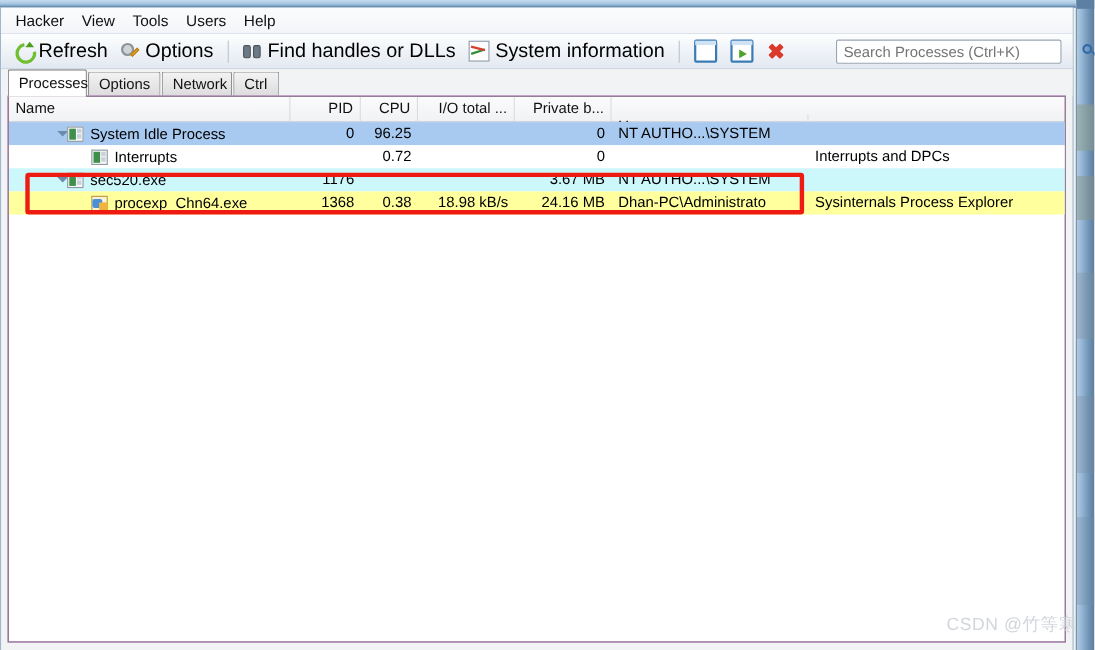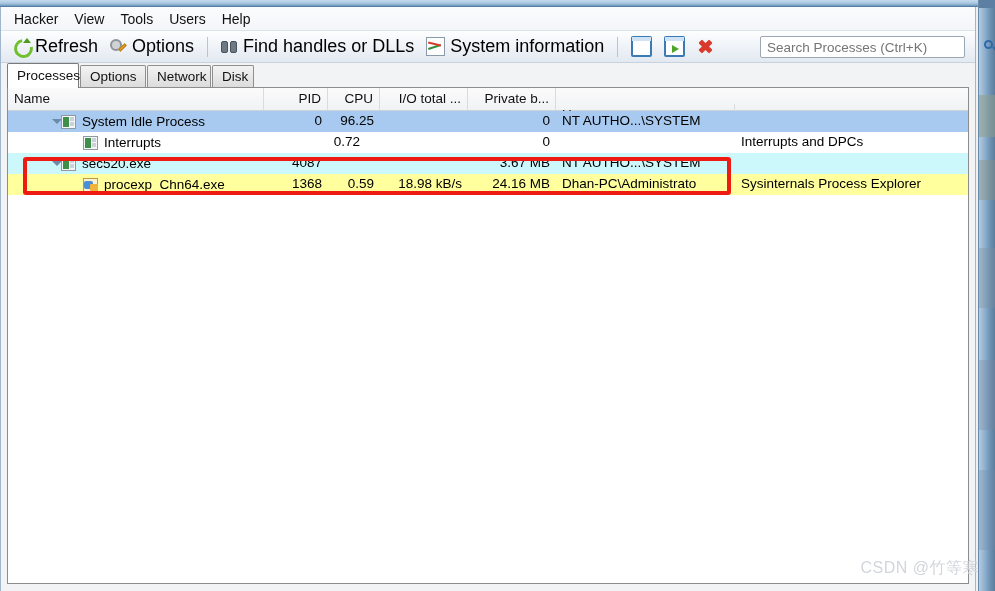--- a/index.html
+++ b/index.html
@@ -289,21 +289,21 @@
         <div class="search-wrap">
           <input class="search-input" type="text" placeholder="Search Processes (Ctrl+K)" style="">
           <span class="search-glyph"></span>
         </div>
       </div>
 
       <div class="tabstrip" id="tabstrip">
           <div class="tab active" style="left: 6px; width: 72px;">Processes</div>
           <div class="tab" style="left: 79px; width: 66px;">Options</div>
           <div class="tab" style="left: 146px; width: 64px;">Network</div>
-          <div class="tab" style="left: 211px; width: 42px;">Disk</div>
+          <div class="tab" style="left: 211px; width: 42px;">Ctrl</div>
         </div>
 
       <div class="listview">
         <div class="lv-header" id="lv-header">
             <div class="hcell" style="left: 0px; width: 256px;">Name</div>
             <div class="hcell num" style="left: 256px; width: 64px;">PID</div>
             <div class="hcell num" style="left: 320px; width: 52px;">CPU</div>
             <div class="hcell num" style="left: 372px; width: 88px;">I/O total ...</div>
             <div class="hcell num" style="left: 460px; width: 88px;">Private b...</div>
             <div class="hcell" style="left: 548px; width: 179px; margin-top: 16px;">User name</div>
@@ -327,51 +327,51 @@
             </div>
             <div class="row" style="top: 21px; background: rgb(255, 255, 255);">
               <div class="cell" style="left: 0px; width: 256px; padding: 0px;">
                 <div class="name-cell" style="padding-left: 28px;">
                   <span class="twisty"></span>
                   <span class="proc-ico"></span>
                   <span class="name-text">Interrupts</span>
                 </div>
               </div>
               <div class="cell num" style="left: 256px; width: 64px;"></div>
-              <div class="cell num" style="left: 306px; width: 52px;">0.72</div>
+              <div class="cell num" style="left: 320px; width: 52px;">0.72</div>
               <div class="cell num" style="left: 372px; width: 88px;"></div>
               <div class="cell num" style="left: 460px; width: 88px;">0</div>
               <div class="cell" style="left: 548px; width: 179px;"></div>
               <div class="cell" style="left: 727px; width: 225px;">Interrupts and DPCs</div>
             </div>
             <div class="row" style="top: 42px; background: rgb(204, 247, 251);">
               <div class="cell" style="left: 0px; width: 256px; padding: 0px;">
                 <div class="name-cell" style="padding-left: 6px;">
                   <span class="twisty open"></span>
                   <span class="proc-ico"></span>
                   <span class="name-text">sec520.exe</span>
                 </div>
               </div>
-              <div class="cell num" style="left: 256px; width: 64px;">4087</div>
+              <div class="cell num" style="left: 256px; width: 64px;">1176</div>
               <div class="cell num" style="left: 320px; width: 52px;"></div>
               <div class="cell num" style="left: 372px; width: 88px;"></div>
               <div class="cell num" style="left: 460px; width: 88px;">3.67 MB</div>
               <div class="cell" style="left: 548px; width: 179px;">NT AUTHO...\SYSTEM</div>
               <div class="cell" style="left: 727px; width: 225px;"></div>
             </div>
             <div class="row" style="top: 63px; background: rgb(255, 255, 158);">
               <div class="cell" style="left: 0px; width: 256px; padding: 0px;">
                 <div class="name-cell" style="padding-left: 28px;">
                   <span class="twisty"></span>
                   <span class="proc-ico app"></span>
                   <span class="name-text">procexp_Chn64.exe</span>
                 </div>
               </div>
               <div class="cell num" style="left: 256px; width: 64px;">1368</div>
-              <div class="cell num" style="left: 320px; width: 52px;">0.59</div>
+              <div class="cell num" style="left: 320px; width: 52px;">0.38</div>
               <div class="cell num" style="left: 372px; width: 88px;">18.98 kB/s</div>
               <div class="cell num" style="left: 460px; width: 88px;">24.16 MB</div>
               <div class="cell" style="left: 548px; width: 179px;">Dhan-PC\Administrato</div>
               <div class="cell" style="left: 727px; width: 225px;">Sysinternals Process Explorer</div>
             </div>
           </div>
       </div>
 
       <div class="redbox"></div>
 

